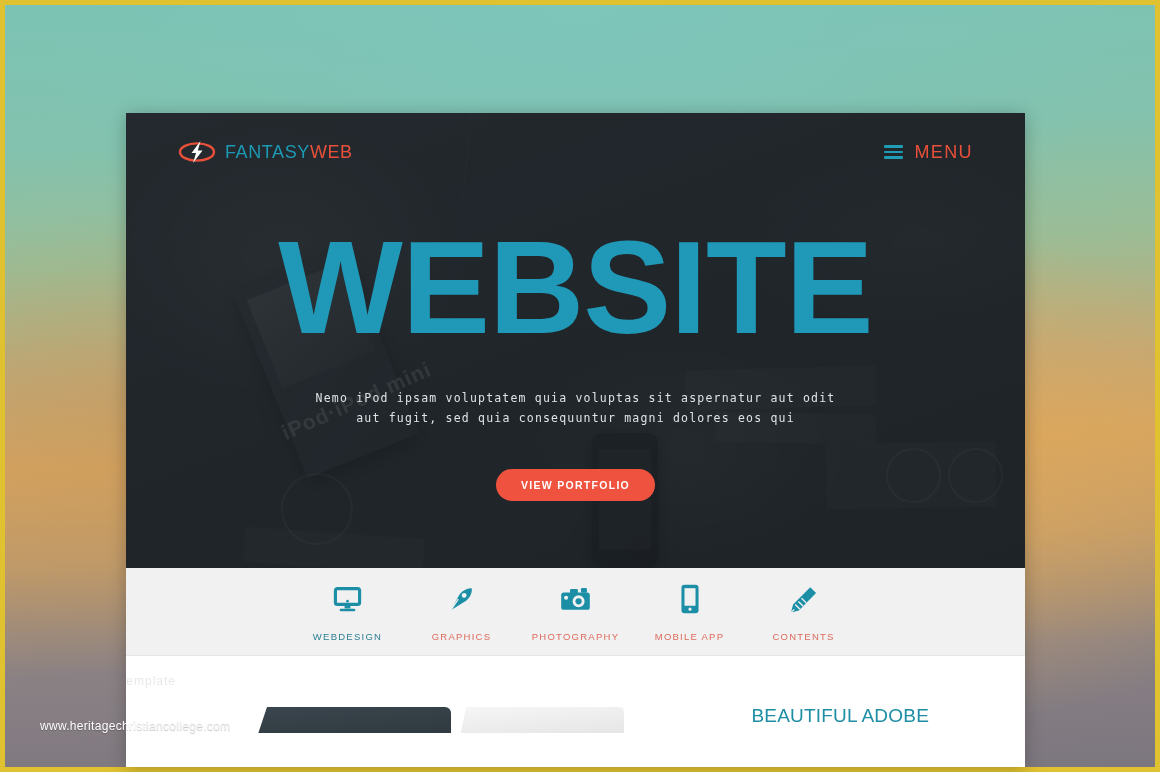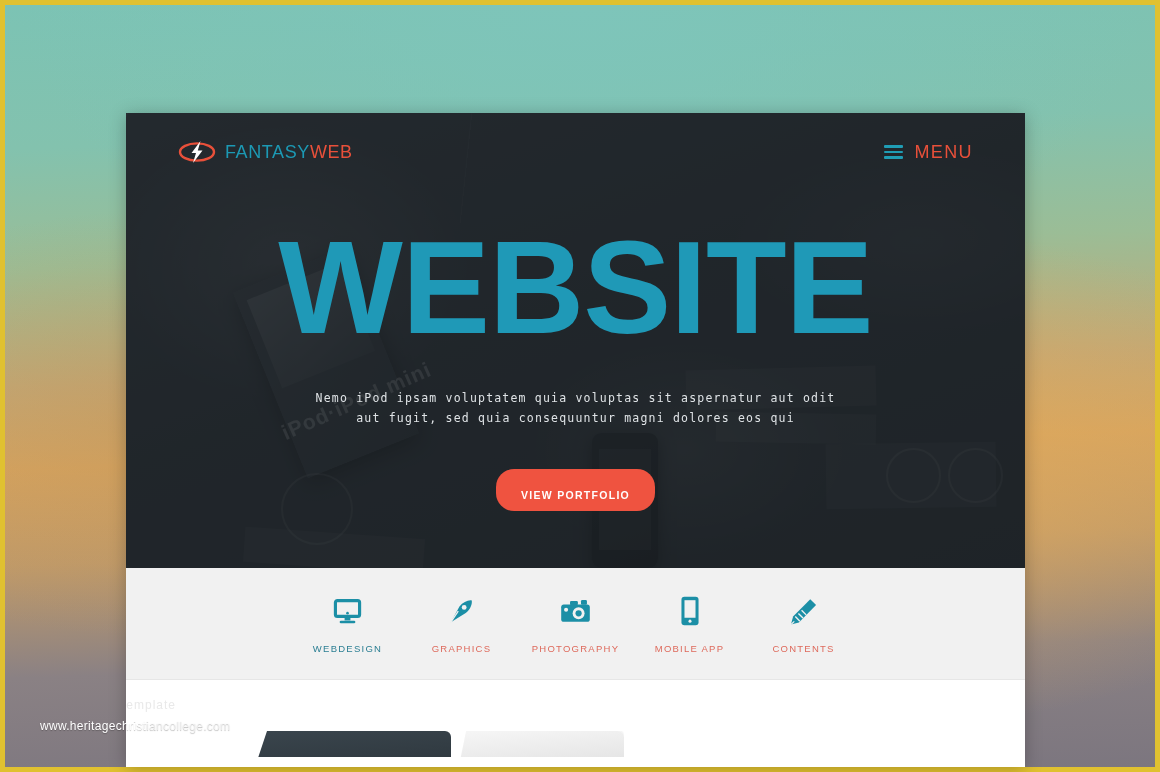--- a/index.html
+++ b/index.html
@@ -147,27 +147,27 @@
   .hero-sub{
     margin-top:36px;
     color:#dfe3e6; font-size:11.5px; line-height:1.75;
     letter-spacing:1.2px;
     font-family:"DejaVu Sans Mono", monospace;
   }
   .cta{
     display:inline-block; margin-top:41px;
     background:#ef5340; color:#fff;
     font-size:10.5px; font-weight:bold; letter-spacing:1.3px;
-    padding:20px 25px 10px 25px; border-radius:18px; border:none;
+    padding:10px 25px 10px 25px; border-radius:18px; border:none;
     cursor:pointer;
   }
 
   
   .services{
-    height:112px; background:#f1f1f1;
+    height:88px; background:#f1f1f1;
     display:flex; align-items:center; justify-content:center;
     border-bottom:1px solid #e6e6e6;
   }
   .svc{
     width:114px; text-align:center; cursor:pointer;
     display:flex; flex-direction:column; align-items:center; gap:17px;
   }
   .svc-ico{ height:33px; display:flex; align-items:flex-end; color:#1c8fa6; }
   .svc-lbl{ font-size:9.5px; letter-spacing:1.25px; color:#de6a5c; }
   .svc.is-active .svc-lbl{ color:#2c7f93; }
@@ -329,16 +329,17 @@
         <span class="svc-lbl">CONTENTS</span>
       </div>
 
 
     </div>
 
     <div class="bottom">
       <div class="ghost-wm">template</div>
       <div class="dev-dark"></div>
       <div class="dev-light"></div>
+      <div class="bb-title">BEAUTIFUL ADOBE</div>
     </div>
 
   </div>
 </div>
 
 </body></html>

